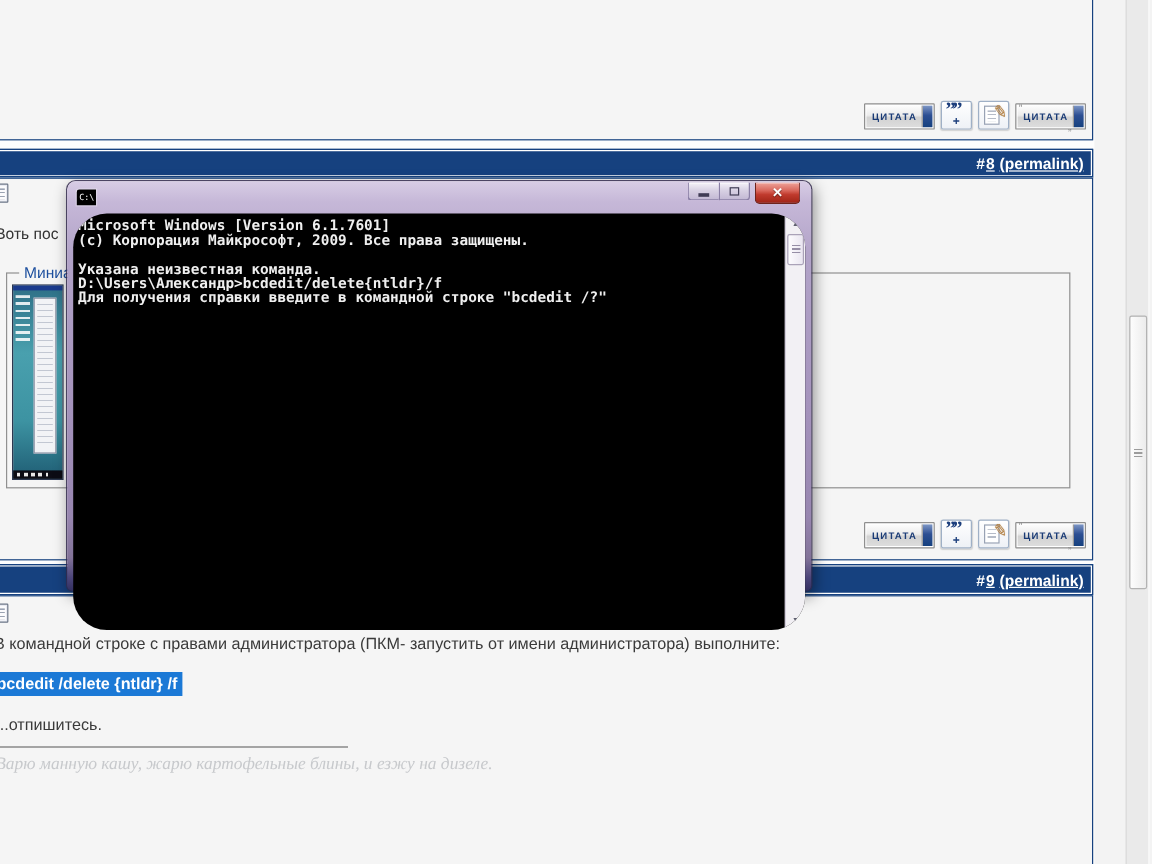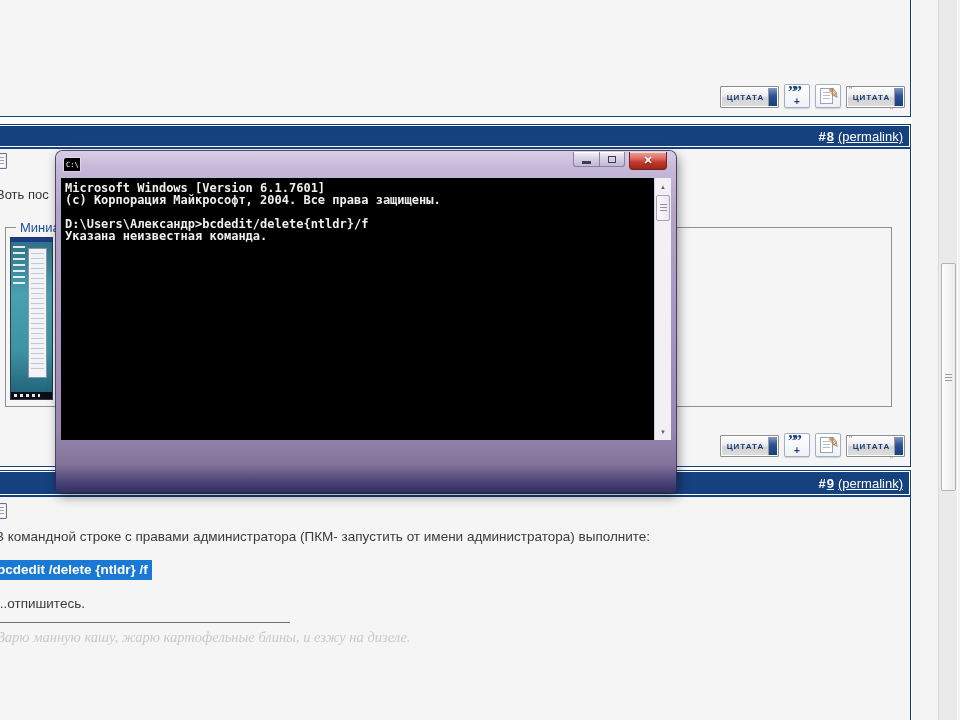--- a/index.html
+++ b/index.html
@@ -20,21 +20,21 @@
     background:#16417f; border:1px solid #16417f;
     box-shadow: inset 0 0 0 1px #ffffff;
     color:#fff; font-size:13px; font-weight:bold;
     display:flex; align-items:center; justify-content:flex-end;
     padding-right:7px;
   }
   .bar8 { top:124px; height:24px; }
   .bar9 { top:470px; height:26px; }
   .perma-num, .perma-label { text-decoration:underline; cursor:pointer; }
   .perma-hash { text-decoration:none; margin-right:1px; }
-  .perma-label { margin-left:4px; font-weight:normal; }
+  .perma-label { margin-left:4px; font-weight:bold; }
 
   
   .post-icon {
     position:absolute; left:-6px; width:14px; height:16px;
     background:#fbfbfd; border:1px solid #6a7486; border-radius:1px;
     box-shadow: inset 0 0 0 1px #e8eaf2;
   }
   .post-icon::after {
     content:""; position:absolute; left:2px; right:2px; top:3px; height:9px;
     background:repeating-linear-gradient(to bottom,#9aa2b2 0 1px,transparent 1px 3px);
@@ -188,22 +188,22 @@
   .glyph-min { width:9px; height:3px; background:#403c55; margin-top:6px; }
   .glyph-max { width:8px; height:7px; border:1px solid #403c55; background:transparent; }
   .wbtn-close {
     width:38px; height:18px; margin-left:4px; border-radius:0 0 4px 4px;
     border:1px solid #6e241c; border-top:none;
     background:linear-gradient(180deg,#efa59c 0%,#d9675c 40%,#c03a2d 60%,#a02517 100%);
     box-shadow:inset 0 1px 0 rgba(255,255,255,.55);
     color:#fff; font-size:11px; font-weight:bold; text-shadow:0 1px 1px rgba(0,0,0,.5);
   }
   .cmd-console {
-    position:absolute; left:5px; top:27px; width:610px; height:262px;
-    background:#000; overflow:hidden;
+    position:absolute; left:5px; top:27px; width:610px; height:347px;
+    background:#000; overflow:hidden;border-radius:28px;
   }
   .console-text { position:absolute; left:4px; top:4px; right:21px; cursor:text; }
   .cline {
     height:12px; line-height:12px; font-size:12px; font-weight:bold;
     font-family:"DejaVu Sans Mono", monospace; color:#efefef; white-space:pre;
   }
   .cmd-scrollbar {
     position:absolute; right:0; top:0; bottom:0; width:17px;
     background:#f2f0f4; border-left:1px solid #d2ccdb;
   }
@@ -326,24 +326,25 @@
       <div class="wbtn wbtn-max">
           <span class="glyph-max"></span>
         </div>
       <div class="wbtn wbtn-close">
           <span>✕</span>
         </div>
     </div>
     <div class="cmd-console">
       <div class="console-text">
         <div class="cline">Microsoft Windows [Version 6.1.7601]</div>
-        <div class="cline">(c) Корпорация Майкрософт, 2004. Все права защищены.</div>
+        <div class="cline">(c) Корпорация Майкрософт, 2009. Все права защищены.</div>
         <div class="cline"></div>
+        <div class="cline">Указана неизвестная команда.</div>
         <div class="cline">D:\Users\Александр&gt;bcdedit/delete{ntldr}/f</div>
-        <div class="cline">Указана неизвестная команда.</div>
+        <div class="cline">Для получения справки введите в командной строке "bcdedit /?"</div>
         <div class="cline"></div>
       </div>
       <div class="cmd-scrollbar">
         <div class="csb-up">▲</div>
         <div class="csb-thumb">
           <div class="csb-grip"></div>
         </div>
         <div class="csb-down">▼</div>
       </div>
     </div>

